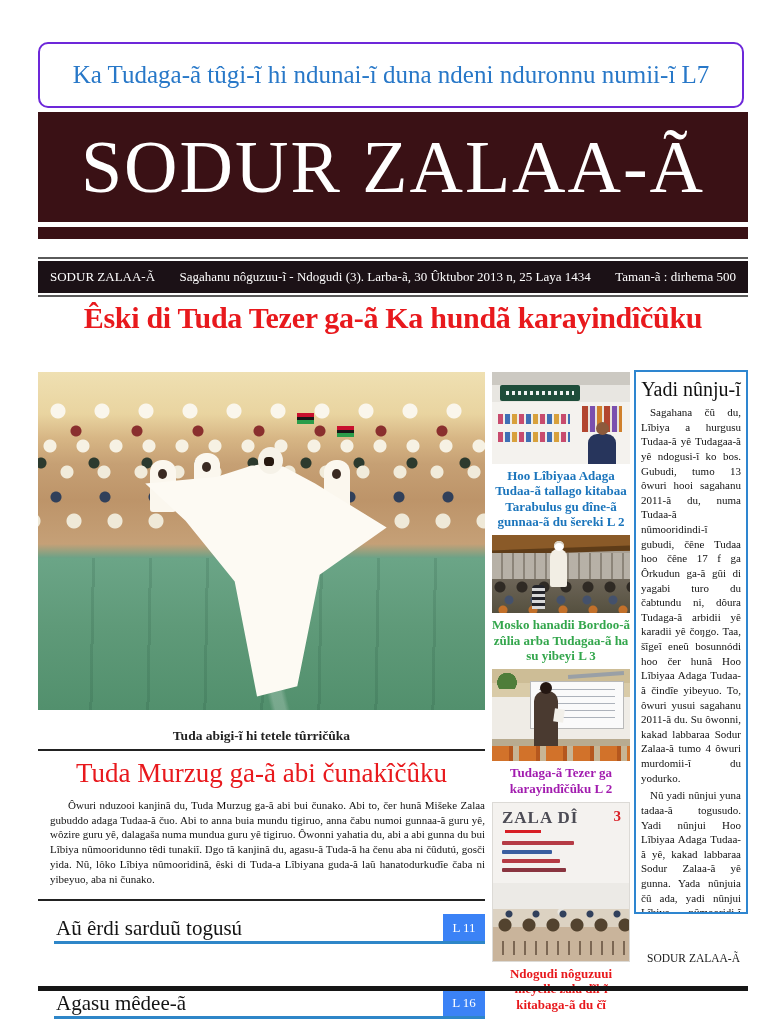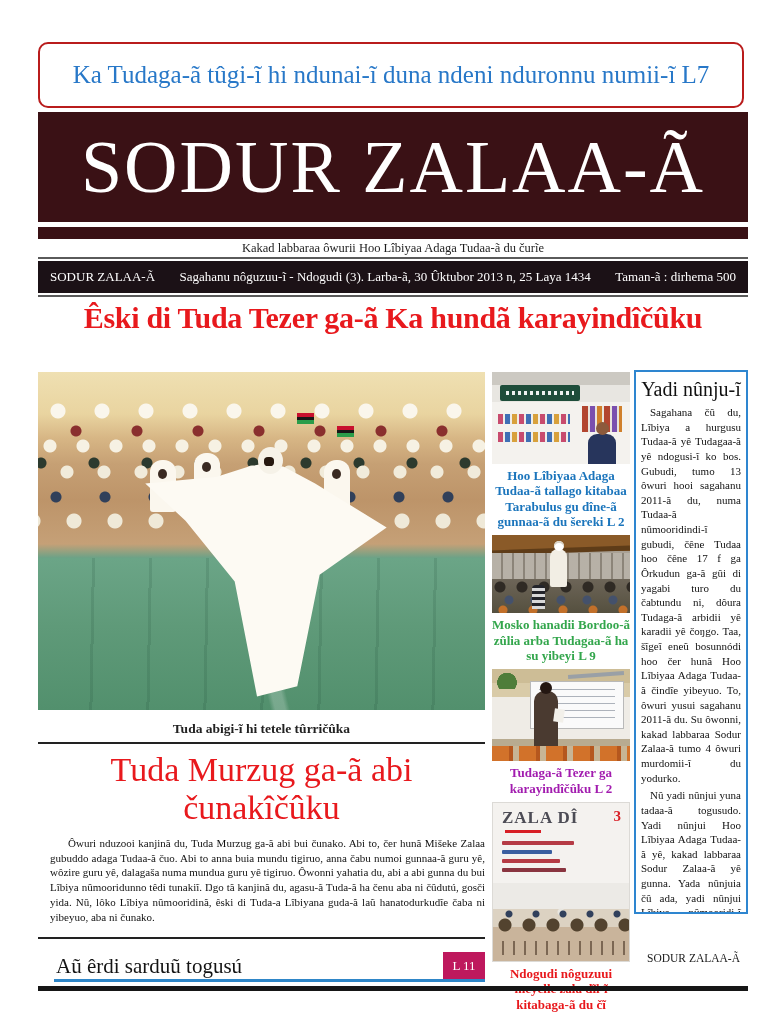--- a/index.html
+++ b/index.html
@@ -1,21 +1,21 @@
 <!DOCTYPE html>
 <html><head>
 <meta charset="utf-8">
 <style>
   html,body{margin:0;padding:0;background:#fff;}
   .page{position:relative;width:781px;height:1024px;background:#fff;overflow:hidden;
         font-family:"Liberation Serif", serif;color:#1a1a1a;}
   .abs{position:absolute;}
 
   
-  .banner{left:38px;top:42px;width:702px;height:62px;border:2px solid #b91c1c;border-radius:10px;
+  .banner{left:38px;top:42px;width:702px;height:62px;border:2px solid #6d28d9;border-radius:10px;
           display:flex;align-items:center;justify-content:center;color:#2878c8;font-size:25px;}
 
   
   .masthead{left:38px;top:112px;width:710px;height:110px;background:#3a1115;color:#fff;
             display:flex;align-items:center;justify-content:center;font-size:74px;letter-spacing:2px;}
   .mast-strip{left:38px;top:227px;width:710px;height:12px;background:#3a1115;}
   .mast-sub{left:38px;top:241px;width:710px;text-align:center;font-size:12.5px;color:#1c1c1c;}
 
   .rule-a{left:38px;top:257px;width:710px;height:2px;background:#5a5a5a;}
   .infobar{left:38px;top:261px;width:710px;height:32px;background:#1b1116;color:#fff;
@@ -46,32 +46,32 @@
       linear-gradient(180deg,#6ba587 0,#5f9a79 45%,#52906d 100%);}
   .flag{position:absolute;width:17px;height:11px;background:linear-gradient(180deg,#c8102e 0 33%,#171717 33% 66%,#2a9d4a 66%);}
   .bgfig{position:absolute;width:26px;height:52px;background:#fbf7ee;border-radius:12px 12px 3px 3px;}
   .bgfig::after{content:"";position:absolute;left:8px;top:9px;width:9px;height:10px;background:#3a2a22;border-radius:50%;}
   .dancer{position:absolute;left:0;top:0;width:100%;height:100%;background:#fdfaf3;
     clip-path:polygon(24% 33%,40% 31%,47% 28%,51% 27%,55% 28%,62% 33%,78% 46%,63% 60%,58% 93%,49% 96%,44% 62%,33% 44%);
     filter:drop-shadow(0 2px 2px rgba(40,70,55,.35));}
   .dancer-head{position:absolute;left:49.2%;top:75px;width:25px;height:27px;background:#f6f2e8;border-radius:50%;}
   .dancer-face{position:absolute;left:50.5%;top:85px;width:10px;height:9px;background:#26180f;border-radius:40%;}
 
-  .photo-caption{margin-top:11px;text-align:center;font-size:13.5px;font-weight:bold;color:#222;}
+  .photo-caption{margin-top:18px;text-align:center;font-size:13.5px;font-weight:bold;color:#222;}
   .lrule{height:2px;background:#222;margin-top:5px;}
-  .subhead{text-align:center;color:#e8191d;font-size:34px;margin-top:7px;}
+  .subhead{text-align:center;color:#e8191d;font-size:27px;margin-top:7px;}
   .lead-body{margin-top:9px;font-size:11px;line-height:1.34;text-align:justify;text-indent:18px;
              height:96px;overflow:hidden;color:#111;margin-left:12px;}
   .index{display:flex;margin-top:10px;height:108px;}
   .index-box{width:97px;background:#2e86c8;color:#fff;display:flex;align-items:center;justify-content:center;
              text-align:center;font-size:15px;line-height:1.25;padding:0 4px;box-sizing:border-box;}
   .index-list{flex:1;margin-left:16px;display:flex;flex-direction:column;justify-content:space-between;}
   .index-row{position:relative;display:flex;align-items:flex-end;border-bottom:3px solid #2e86c8;height:30px;}
   .index-title{flex:1;font-size:21px;color:#141414;padding-left:2px;white-space:nowrap;}
-  .index-badge{width:42px;height:27px;background:#be185d;color:#fff;font-size:13px;
+  .index-badge{width:42px;height:27px;background:#3b82f6;color:#fff;font-size:13px;
                display:flex;align-items:center;justify-content:center;}
 
   .bottom-rule{left:38px;top:986px;width:710px;height:5px;background:#161616;}
 
   
   .col-mid{left:492px;top:372px;width:138px;}
   .mcap{text-align:center;font-weight:bold;font-size:13px;line-height:1.18;margin:4px 0 6px;}
   .mphoto{position:relative;width:138px;overflow:hidden;}
   .p1{height:92px;background:linear-gradient(180deg,#ccc9c2 0 13px,#e8e6e1 13px 30px,#f4f2ee 30px 100%);}
   .p1 .sign{position:absolute;left:8px;top:13px;width:80px;height:16px;background:#1e4d3a;border-radius:2px;}
@@ -138,21 +138,20 @@
 <div class="page">
 
   <div class="abs banner">
     <span>Ka Tudaga-ã tûgi-ĩ hi ndunai-ĩ duna ndeni nduronnu numii-ĩ L7</span>
   </div>
 
   <div class="abs masthead">
     <span>SODUR ZALAA-Ã</span>
   </div>
   <div class="abs mast-strip"></div>
-  <div class="abs mast-sub">Kakad labbaraa ôwurii Hoo Lîbiyaa Adaga Tudaa-ã du čurĩe</div>
 
   <div class="abs rule-a"></div>
   <div class="abs infobar">
     <span>SODUR ZALAA-Ã</span>
     <span>Sagahanu nôguzuu-ĩ - Ndogudi (3). Larba-ã, 30 Ûktubor 2013 n, 25 Laya 1434</span>
     <span>Taman-ã : dirhema 500</span>
   </div>
   <div class="abs rule-b"></div>
 
   <div class="abs headline">Êski di Tuda Tezer ga-ã Ka hundã karayindîčûku</div>
@@ -200,21 +199,21 @@
     </div>
     <div class="mcap" style="color:#1b75bc;">Hoo Lîbiyaa Adaga Tudaa-ã tallago kitabaa Tarabulus gu dîne-ã gunnaa-ã du šereki L 2</div>
 
     <div class="mphoto p2">
       <div class="roofedge"></div>
       <div class="wall"></div>
       <div class="people"></div>
       <div class="stand"></div>
       <div class="kid"></div>
     </div>
-    <div class="mcap" style="color:#33a64c;">Mosko hanadii Bordoo-ã zûlia arba Tudagaa-ã ha su yibeyi L 9</div>
+    <div class="mcap" style="color:#33a64c;">Mosko hanadii Bordoo-ã zûlia arba Tudagaa-ã ha su yibeyi L 3</div>
 
     <div class="mphoto p3">
       <div class="plant"></div>
       <div class="lamp"></div>
       <div class="board"></div>
       <div class="fig"></div>
       <div class="paper"></div>
       <div class="chairs"></div>
     </div>
     <div class="mcap" style="color:#a21caf;">Tudaga-ã Tezer ga karayindîčûku L 2</div>

